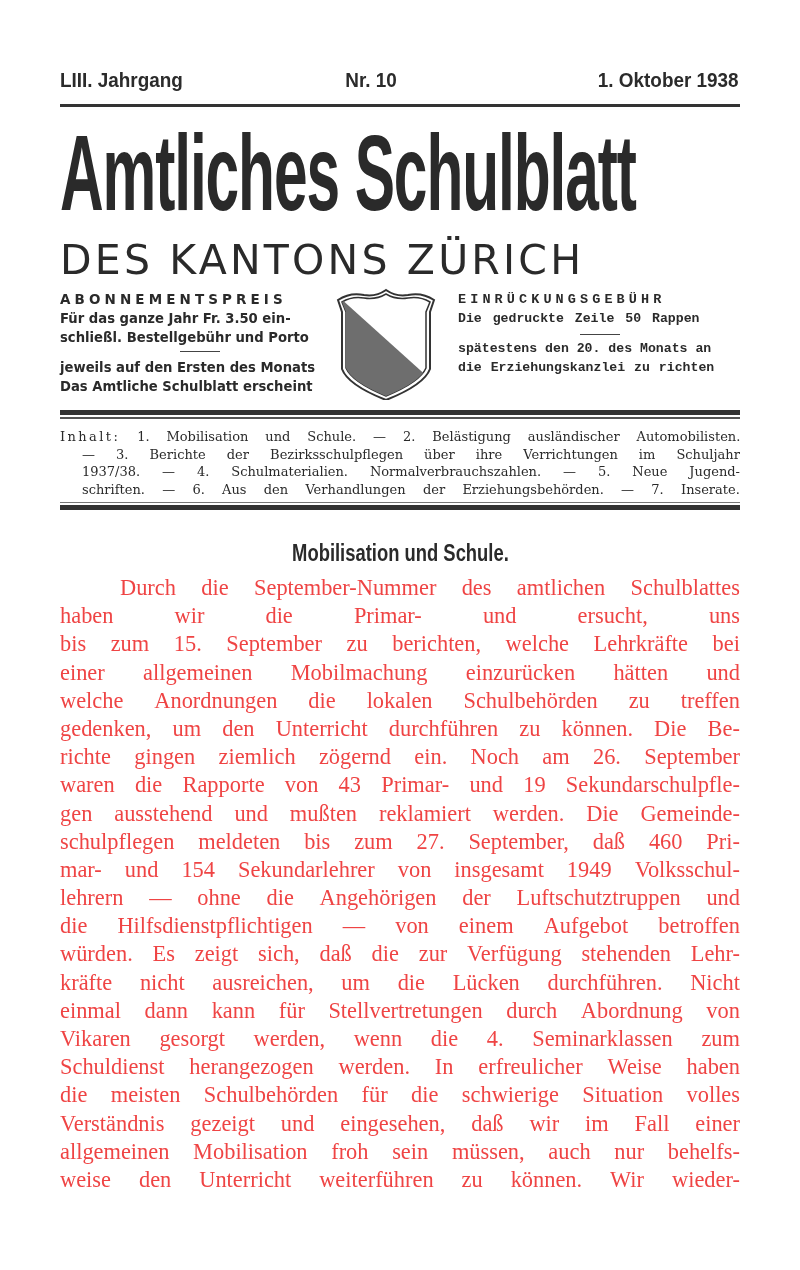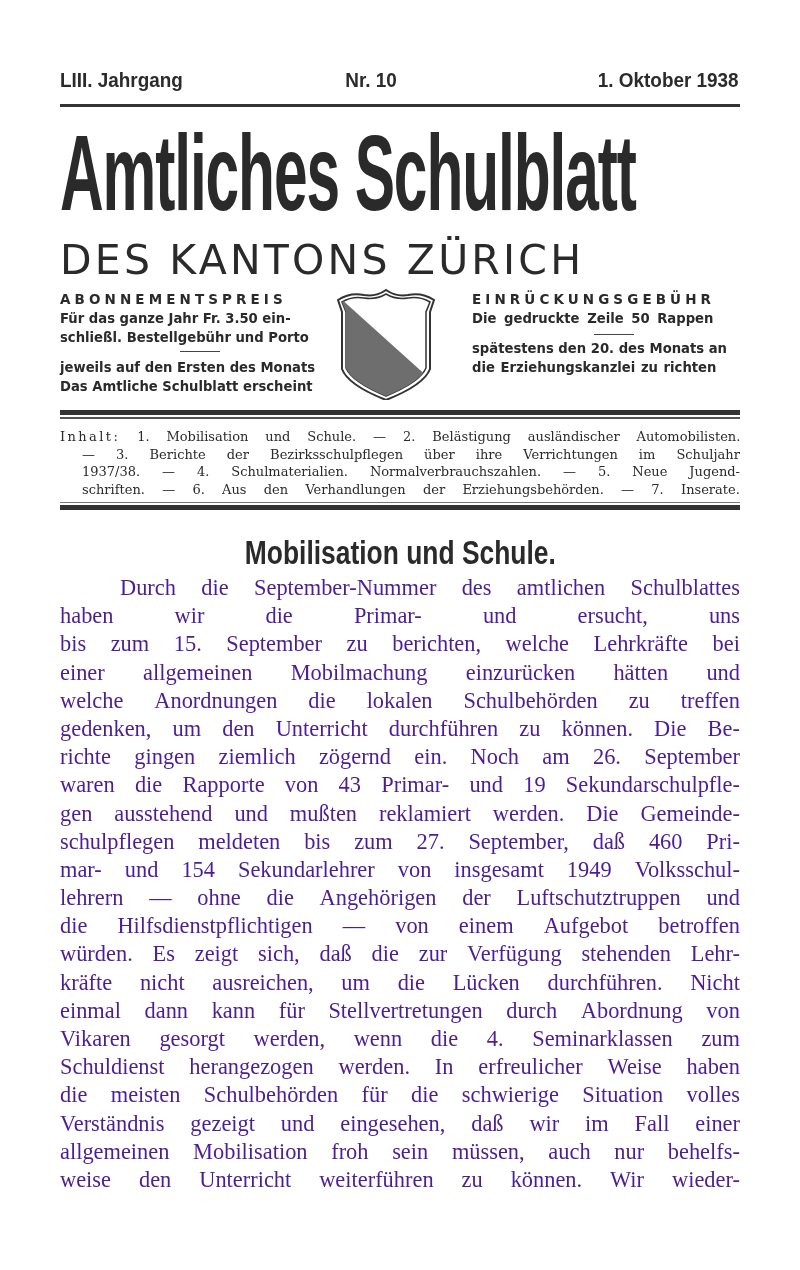--- a/index.html
+++ b/index.html
@@ -21,21 +21,21 @@
     color: #2a2a2a; white-space: nowrap; letter-spacing: -2px;
     transform: scaleX(0.56); transform-origin: left top; }
 
   .subtitle { position: absolute; top: 238px; left: 0; width: 680px;
     font-family: "DejaVu Sans", sans-serif; font-size: 41px; line-height: 44px; color: #2a2a2a;
     white-space: nowrap; letter-spacing: 3.2px; }
 
   .info-col { position: absolute; top: 290px; font-family: "DejaVu Sans", sans-serif; font-weight: bold;
     font-size: 13.2px; line-height: 19px; color: #2a2a2a; }
   .info-left { left: 0; width: 280px; }
-  .info-right { left: 412px; width: 284px; }
+  .info-right { left: 398px; width: 284px; font-family: Liberation Mono, monospace; }
   .info-col .head { letter-spacing: 4.1px; font-size: 13.5px; }
   .info-col .line { white-space: nowrap; }
   .info-col .short-rule { width: 40px; height: 1px; background: #444; margin: 4px auto 6px auto; }
 
   .shield { position: absolute; left: 270px; top: 288px; width: 112px; height: 112px; }
 
   .double-rule-1 { position: absolute; left: 0; top: 410px; width: 680px; height: 10px; }
   .double-rule-1 .a { position: absolute; top: 0; left: 0; width: 680px; height: 5px; background: #333; }
   .double-rule-1 .b { position: absolute; top: 7px; left: 0; width: 680px; height: 1.5px; background: #555; }
 
@@ -43,26 +43,26 @@
     font-family: "DejaVu Serif", serif; font-size: 13px; line-height: 17.5px; color: #2a2a2a; }
   .contents .row { display: flex; justify-content: space-between; white-space: nowrap; }
   .contents .indent { padding-left: 22px; }
   .contents .label { letter-spacing: 2.4px; }
 
   .double-rule-2 { position: absolute; left: 0; top: 502px; width: 680px; height: 10px; }
   .double-rule-2 .a { position: absolute; top: 0; left: 0; width: 680px; height: 1px; background: #777; }
   .double-rule-2 .b { position: absolute; top: 3px; left: 0; width: 680px; height: 5px; background: #333; }
 
   .article-title { position: absolute; top: 538px; left: 0; width: 680px; text-align: center;
-    font-family: "Liberation Sans", sans-serif; font-weight: bold; font-size: 33px; line-height: 30px;
+    font-family: "Liberation Sans", sans-serif; font-weight: bold; font-size: 23px; line-height: 30px;
     color: #2a2a2a; }
   .article-title span { display: inline-block; transform: scaleX(0.8); }
 
   .body-text { position: absolute; top: 574px; left: 0; width: 680px;
-    font-family: "Liberation Serif", serif; font-size: 22.4px; line-height: 28.2px; color: #4c1d95; }
+    font-family: "Liberation Serif", serif; font-size: 22.4px; line-height: 28.2px; color: #ef4444; }
   .body-text .ln { display: flex; justify-content: space-between; white-space: nowrap; height: 28.2px; }
   .body-text .ln.first { padding-left: 60px; }
 </style>
 </head>
 <body>
 
 <div class="page">
 
   <div class="masthead-top">
     <span class="mt-vol">LIII. Jahrgang</span>

